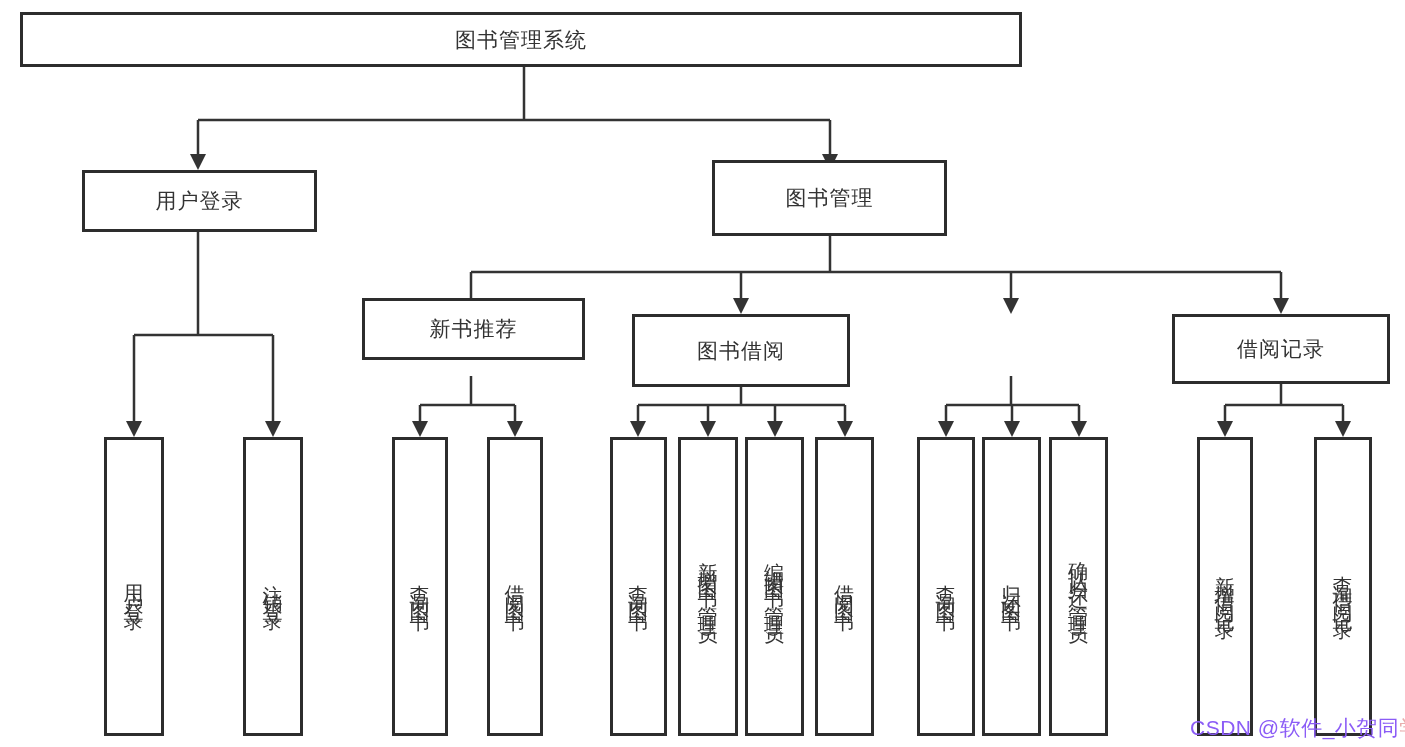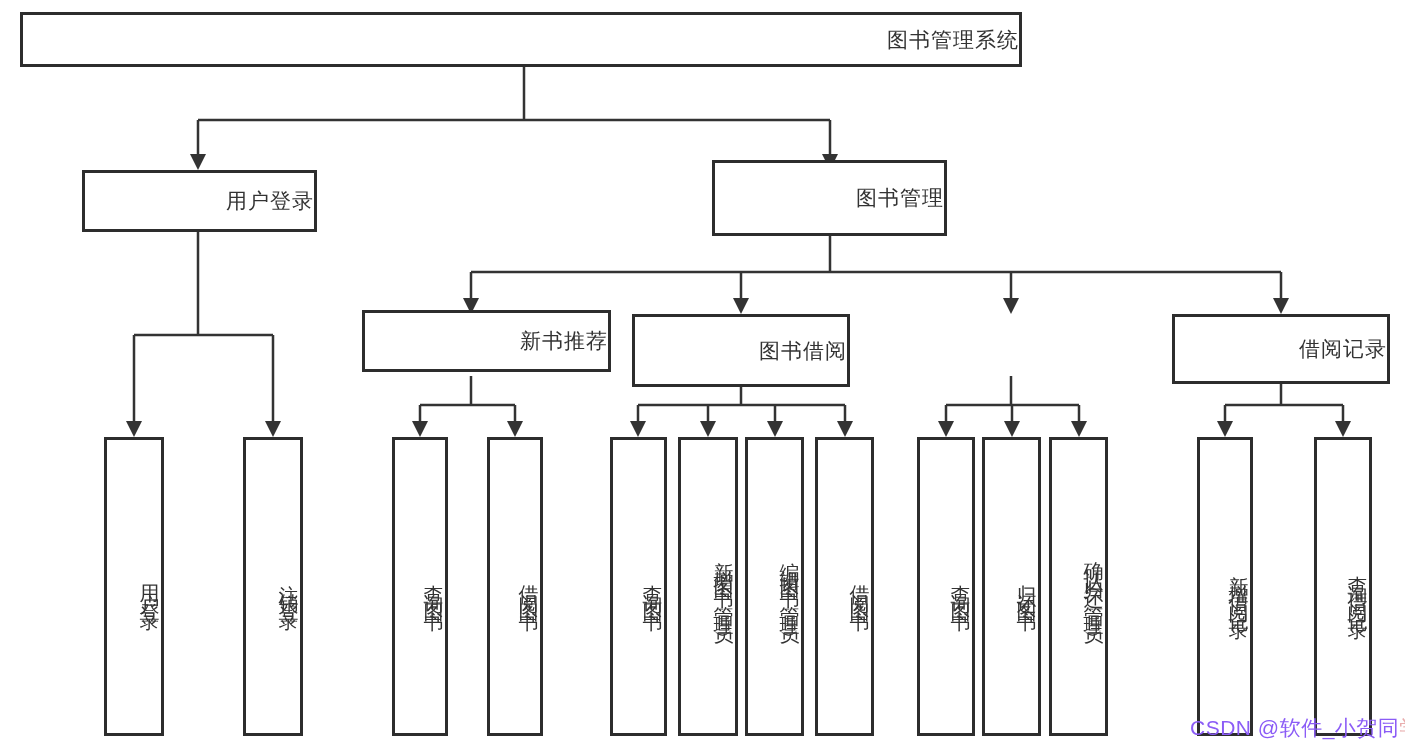--- a/index.html
+++ b/index.html
@@ -14,21 +14,21 @@
     position:absolute;left:0;top:0;width:1405px;height:747px;
     z-index:1;
   }
   .box{
     position:absolute;
     box-sizing:border-box;
     background:#ffffff;
     border:3px solid #2d2d2d;
     display:flex;
     align-items:center;
-    justify-content:flex-end;
+    justify-content:center;
     z-index:2;
   }
   .box .hl{
     color:#333333;
     font-size:21px;
     letter-spacing:1px;
     white-space:nowrap;
   }
   .box .vl{
     color:#333333;
@@ -118,21 +118,21 @@
     <span class="hl">图书管理系统</span>
   </div>
 
   <div class="box" style="left:82px;top:170px;width:235px;height:62px">
     <span class="hl">用户登录</span>
   </div>
   <div class="box" style="left:712px;top:160px;width:235px;height:76px">
     <span class="hl">图书管理</span>
   </div>
 
-  <div class="box" style="left:362px;top:310px;width:249px;height:62px">
+  <div class="box" style="left:362px;top:298px;width:223px;height:62px">
     <span class="hl">新书推荐</span>
   </div>
   <div class="box" style="left:632px;top:314px;width:218px;height:73px">
     <span class="hl">图书借阅</span>
   </div>
   <div class="box" style="left:1172px;top:314px;width:218px;height:70px">
     <span class="hl">借阅记录</span>
   </div>
 
   <div class="box" style="left:104px;top:437px;width:60px;height:299px">

